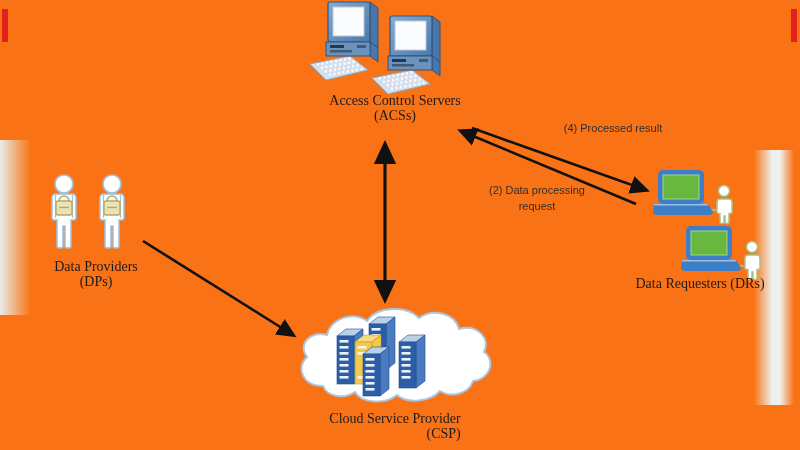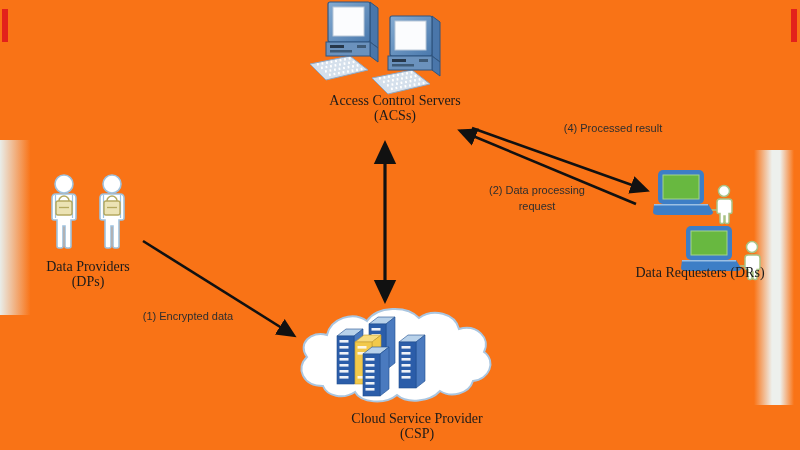--- a/index.html
+++ b/index.html
@@ -170,33 +170,32 @@
             <rect x="78.5" y="86" width="9" height="2.6"></rect>
         </g>
       </g>
     </g>
   </svg>
 
   <div class="node-label abs" style="left:395px;top:93px;">
     <div>Access Control Servers</div>
     <div>(ACSs)</div>
   </div>
-  <div class="node-label abs" style="left:88px;top:259px;text-align:center;">
+  <div class="node-label abs" style="left:96px;top:259px;text-align:center;">
     <div>Data Providers</div>
     <div>(DPs)</div>
   </div>
-  <div class="node-label abs" style="left:700px;top:265px;">
+  <div class="node-label abs" style="left:700px;top:276px;">
     <div>Data Requesters (DRs)</div>
   </div>
-  <div class="node-label abs" style="left:417px;top:411px;">
+  <div class="node-label abs" style="left:395px;top:411px;text-align:right;">
     <div>Cloud Service Provider</div>
     <div>(CSP)</div>
   </div>
 
-  <div class="flow-label abs" style="left:188px;top:309px;">(1) Encrypted data</div>
   <div class="flow-label abs" style="left:537px;top:183px;">
     <div>(2) Data processing</div>
     <div>request</div>
   </div>
   <div class="flow-label abs" style="left:322px;top:190px;">
   </div>
   <div class="flow-label abs" style="left:613px;top:121px;">(4) Processed result</div>
 
 </div>
 

